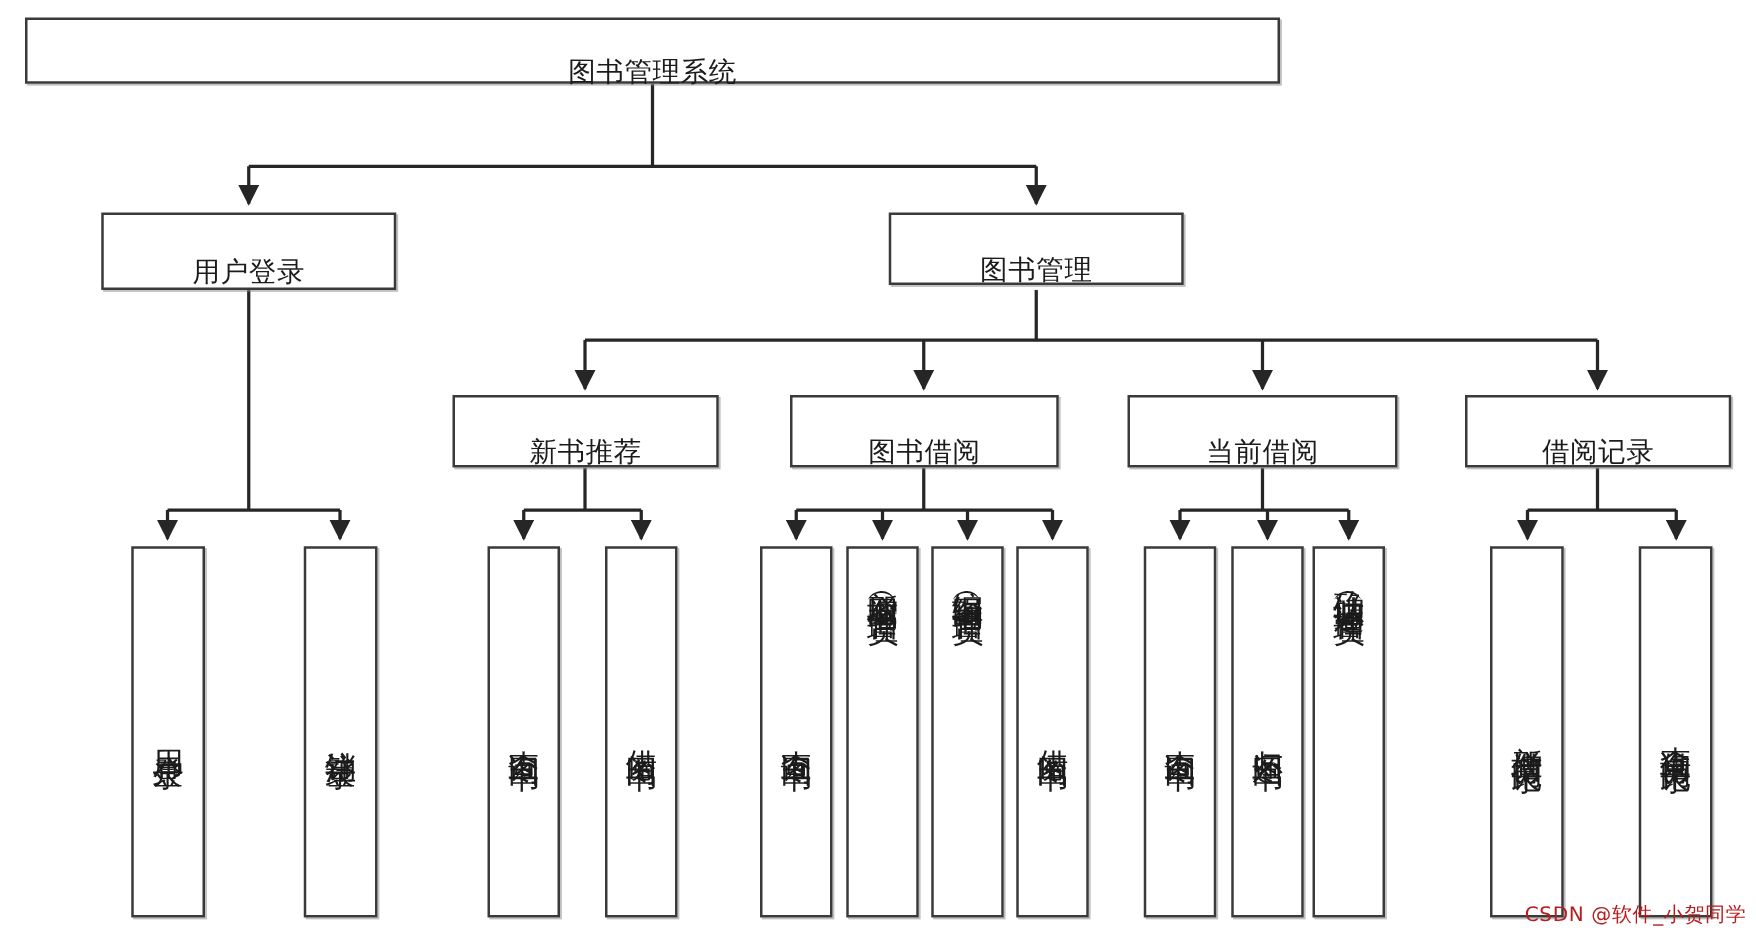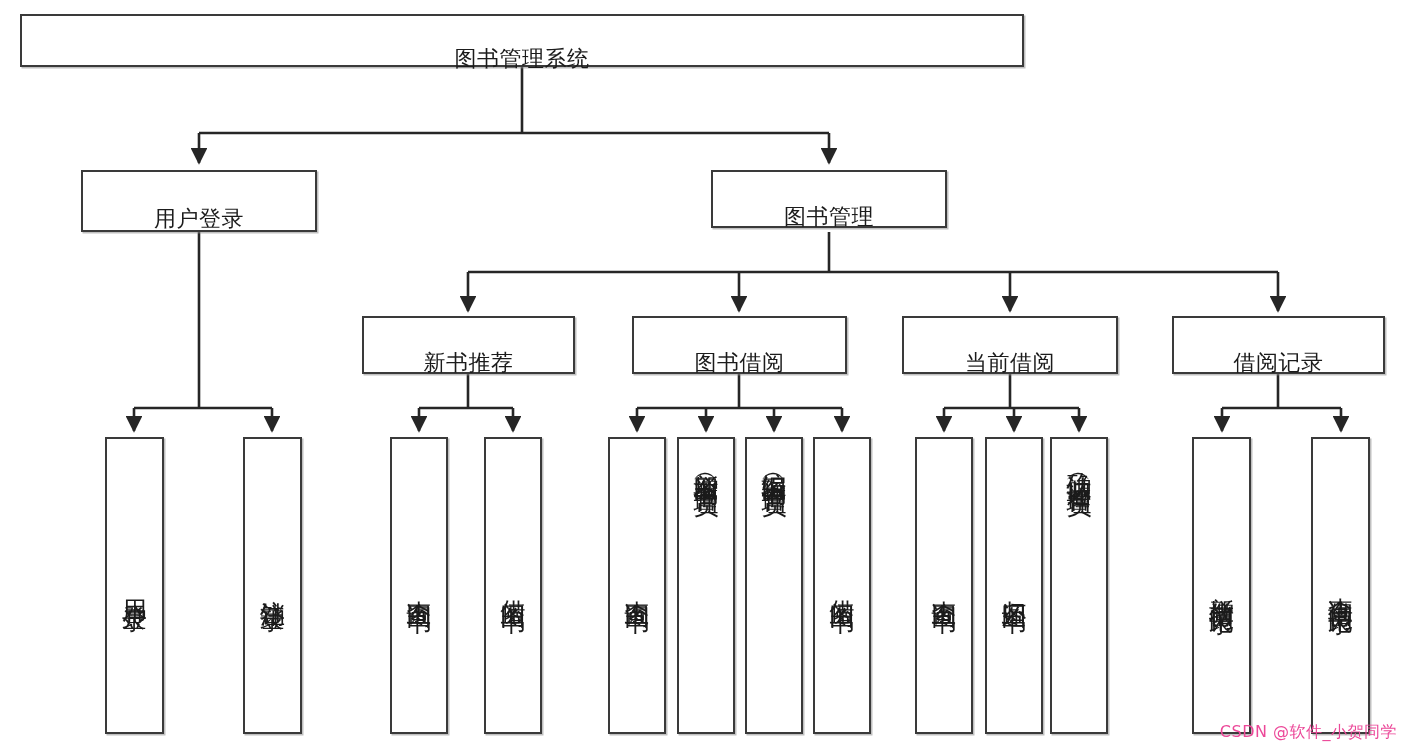--- a/index.html
+++ b/index.html
@@ -65,21 +65,21 @@
   }
   .node.vert.short {
     align-items: center;
     padding-top: 0;
   }
   .watermark {
     position: absolute;
     right: 8px;
     bottom: 4px;
     font-size: 16px;
-    color: #ec4899;
+    color: #b91c1c;
     letter-spacing: 0.5px;
     white-space: nowrap;
     user-select: none;
   }
 </style>
 </head>
 <body>
 
 <div id="canvas">
 

